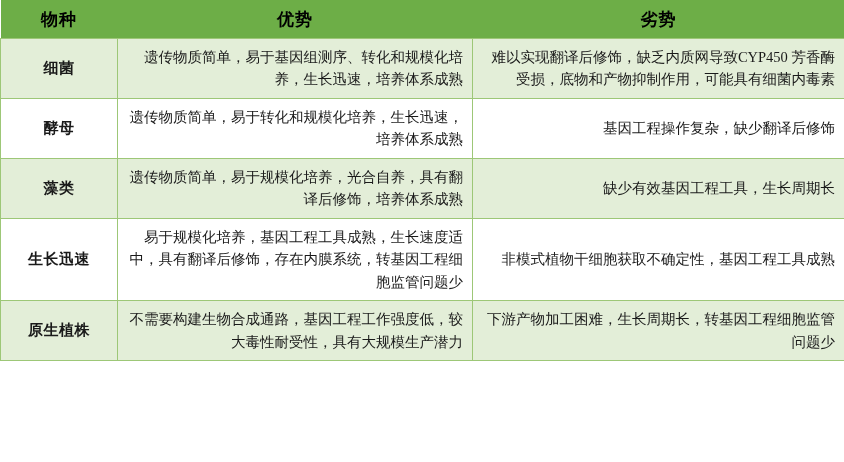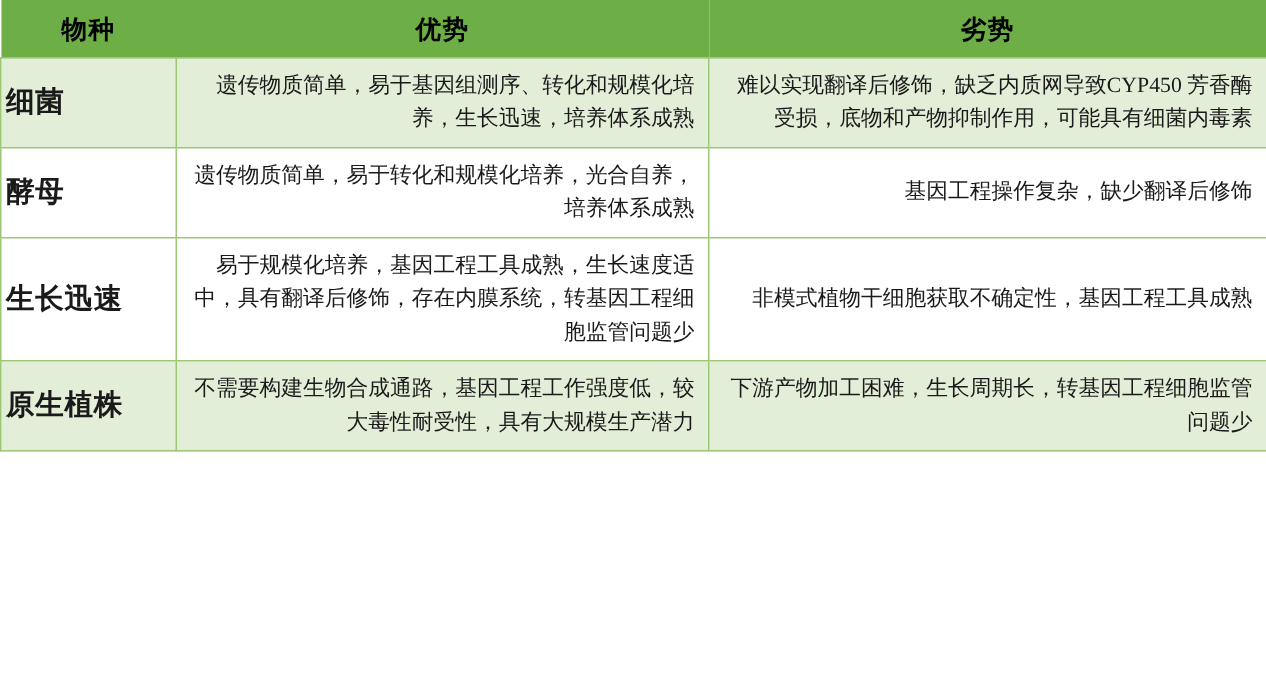--- a/index.html
+++ b/index.html
@@ -53,23 +53,23 @@
     vertical-align: middle;
     font-size: 14.5px;
     line-height: 1.55;
     padding: 7px 9px 7px 11px;
   }
 
   tbody tr.row-shaded > td { background: #e3eed8; }
   tbody tr.row-plain  > td { background: #ffffff; }
 
   td.cell-species {
-    text-align: left;
+    text-align: center;
     font-weight: bold;
-    font-size: 19px;
+    font-size: 15px;
     padding-left: 3px;
     padding-right: 3px;
     letter-spacing: 0.5px;
   }
 
   td.cell-advantage,
   td.cell-disadvantage {
     text-align: right;
     text-justify: inter-ideograph;
   }
@@ -95,22 +95,27 @@
       </tr>
     </thead>
     <tbody id="table-body">
         <tr class="row-shaded">
           <td class="cell-species">细菌</td>
           <td class="cell-advantage">遗传物质简单，易于基因组测序、转化和规模化培养，生长迅速，培养体系成熟</td>
           <td class="cell-disadvantage">难以实现翻译后修饰，缺乏内质网导致CYP450 芳香酶受损，底物和产物抑制作用，可能具有细菌内毒素</td>
         </tr>
         <tr class="row-plain">
           <td class="cell-species">酵母</td>
-          <td class="cell-advantage">遗传物质简单，易于转化和规模化培养，光合自养，培养体系成熟</td>
+          <td class="cell-advantage">遗传物质简单，易于转化和规模化培养，生长迅速，培养体系成熟</td>
           <td class="cell-disadvantage">基因工程操作复杂，缺少翻译后修饰</td>
+        </tr>
+        <tr class="row-shaded">
+          <td class="cell-species">藻类</td>
+          <td class="cell-advantage">遗传物质简单，易于规模化培养，光合自养，具有翻译后修饰，培养体系成熟</td>
+          <td class="cell-disadvantage">缺少有效基因工程工具，生长周期长</td>
         </tr>
         <tr class="row-plain">
           <td class="cell-species">生长迅速</td>
           <td class="cell-advantage">易于规模化培养，基因工程工具成熟，生长速度适中，具有翻译后修饰，存在内膜系统，转基因工程细胞监管问题少</td>
           <td class="cell-disadvantage">非模式植物干细胞获取不确定性，基因工程工具成熟</td>
         </tr>
         <tr class="row-shaded">
           <td class="cell-species">原生植株</td>
           <td class="cell-advantage">不需要构建生物合成通路，基因工程工作强度低，较大毒性耐受性，具有大规模生产潜力</td>
           <td class="cell-disadvantage">下游产物加工困难，生长周期长，转基因工程细胞监管问题少</td>

